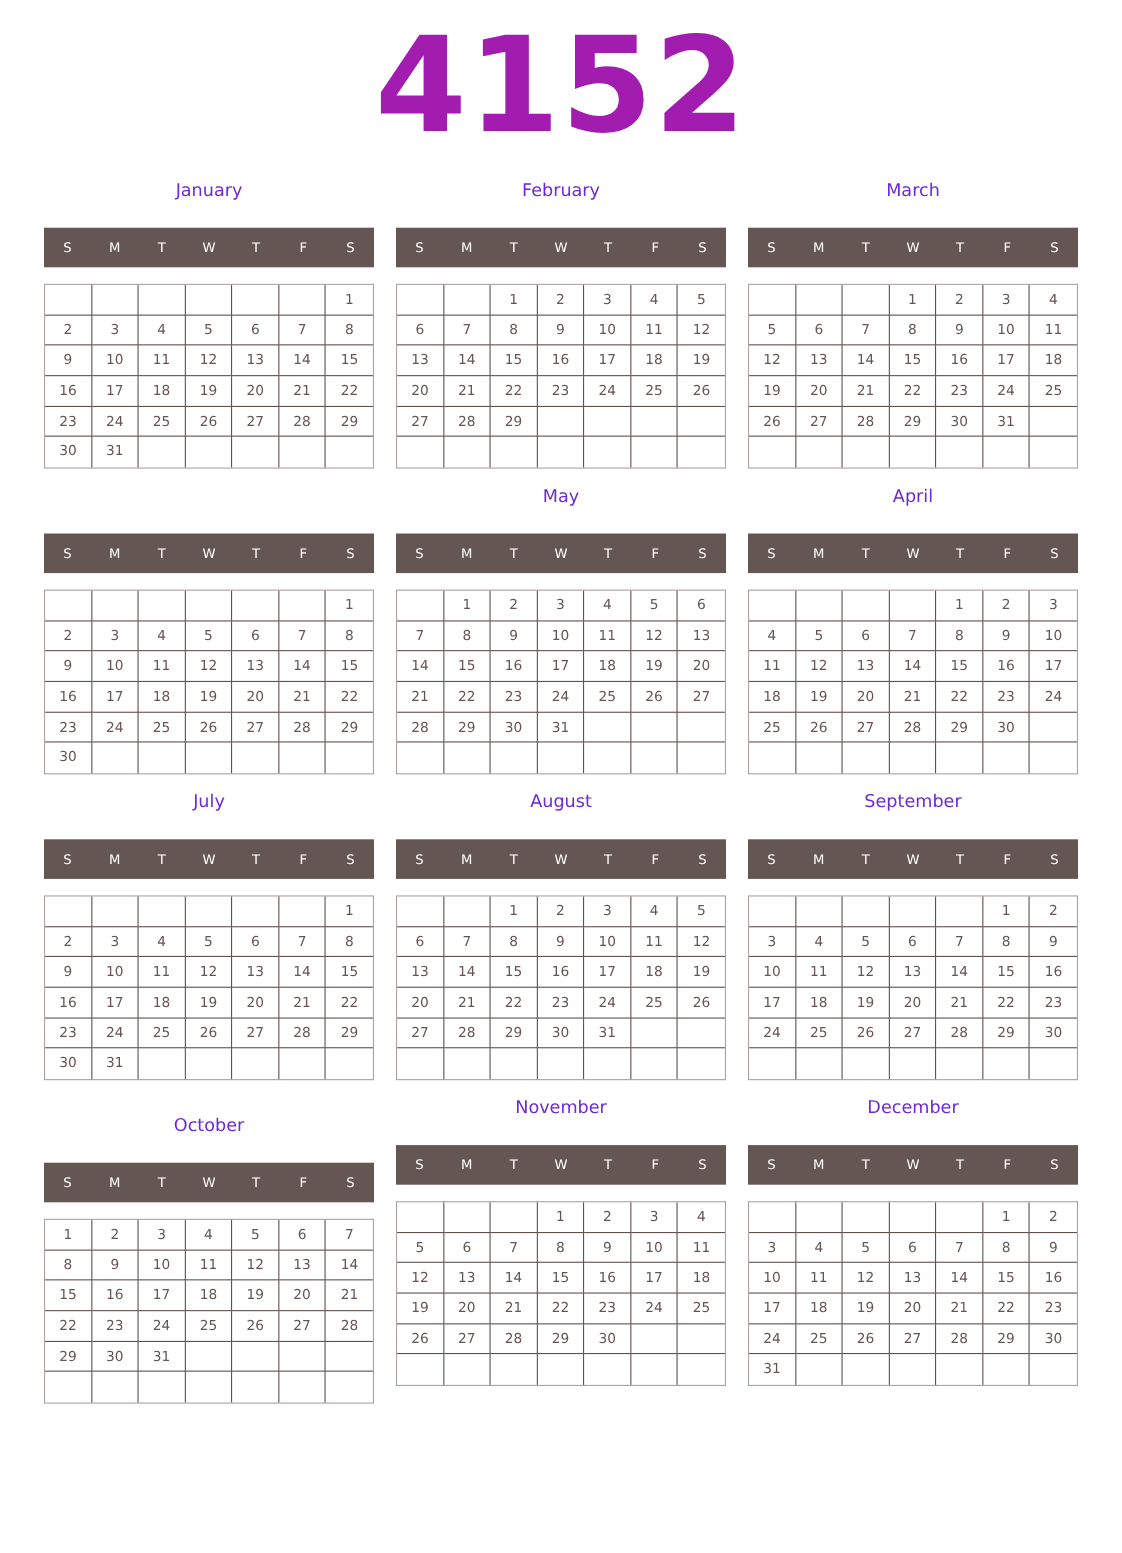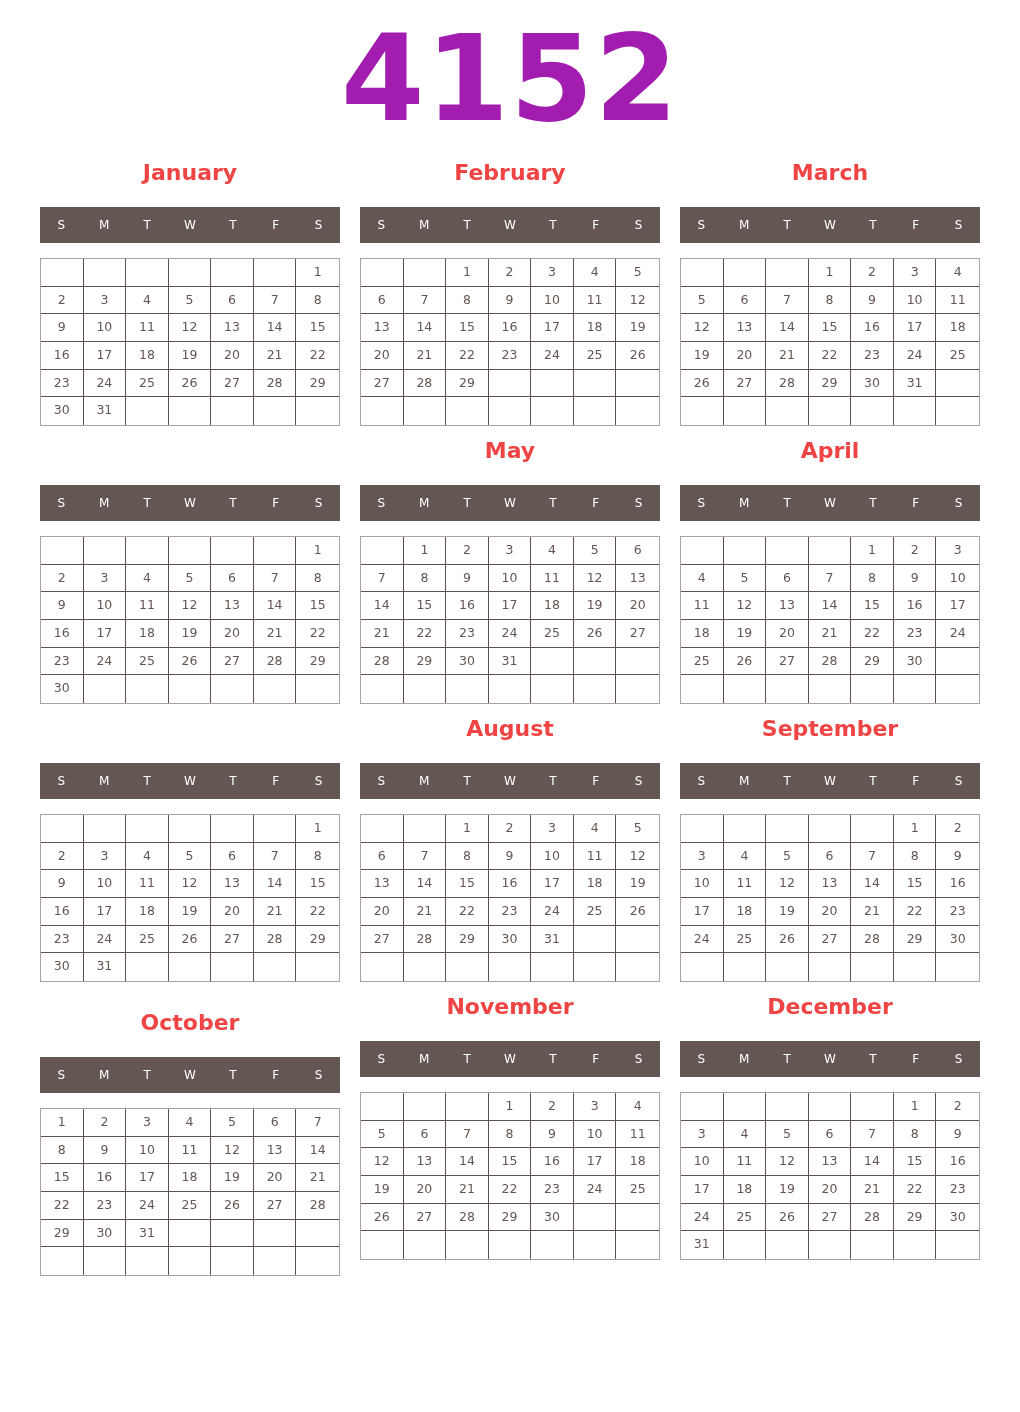--- a/index.html
+++ b/index.html
@@ -2,21 +2,21 @@
 <html><head>
 <meta charset="utf-8">
 <style>
   html, body { margin: 0; padding: 0; background: #ffffff; }
   body { width: 1020px; height: 1412px; position: relative; overflow: hidden;
          font-family: "DejaVu Sans", sans-serif; color: #645652; }
   .year { position: absolute; left: 0; top: 14px; width: 1020px; text-align: center;
           font-size: 120px; font-weight: bold; line-height: 130px; color: #a21caf; letter-spacing: 1px; }
   .month { position: absolute; width: 300px; height: 270px; }
   .month-title { position: absolute; left: 0; top: 0; width: 300px; text-align: center;
-                 font-size: 22px; font-weight: bold; line-height: 24px; color: #ef4444; }
+                 font-size: 16px; font-weight: normal; line-height: 24px; color: #6d28d9; }
   .dow-bar { position: absolute; left: 0; top: 46px; width: 300px; height: 36px;
              background: #645652; display: flex; }
   .dow { flex: 1; text-align: center; color: #ffffff; font-size: 12px; line-height: 36px; }
   .grid { position: absolute; left: 0; top: 97px; width: 300px; height: 168px;
           border: 1.5px solid #aba2a0; box-sizing: border-box;
           display: grid; grid-template-columns: repeat(7, 1fr); grid-template-rows: repeat(6, 1fr); }
   .cell { border-right: 1.5px solid #5e514e; border-bottom: 1.5px solid #5e514e;
           font-size: 12.5px; color: #645652; text-align: center; line-height: 26px; box-sizing: border-box; }
   .cell.lastcol { border-right: none; }
   .cell.lastrow { border-bottom: none; }
@@ -355,20 +355,21 @@
         <div class="cell lastrow"></div>
         <div class="cell lastrow"></div>
         <div class="cell lastrow"></div>
         <div class="cell lastrow"></div>
         <div class="cell lastrow"></div>
         <div class="cell lastrow"></div>
         <div class="cell lastcol lastrow"></div>
       </div>
     </div>
     <div class="month" style="left: 40px; top: 717px;">
+      <div class="month-title">July</div>
       <div class="dow-bar">
         <div class="dow">S</div>
         <div class="dow">M</div>
         <div class="dow">T</div>
         <div class="dow">W</div>
         <div class="dow">T</div>
         <div class="dow">F</div>
         <div class="dow">S</div>
       </div>
       <div class="grid">

